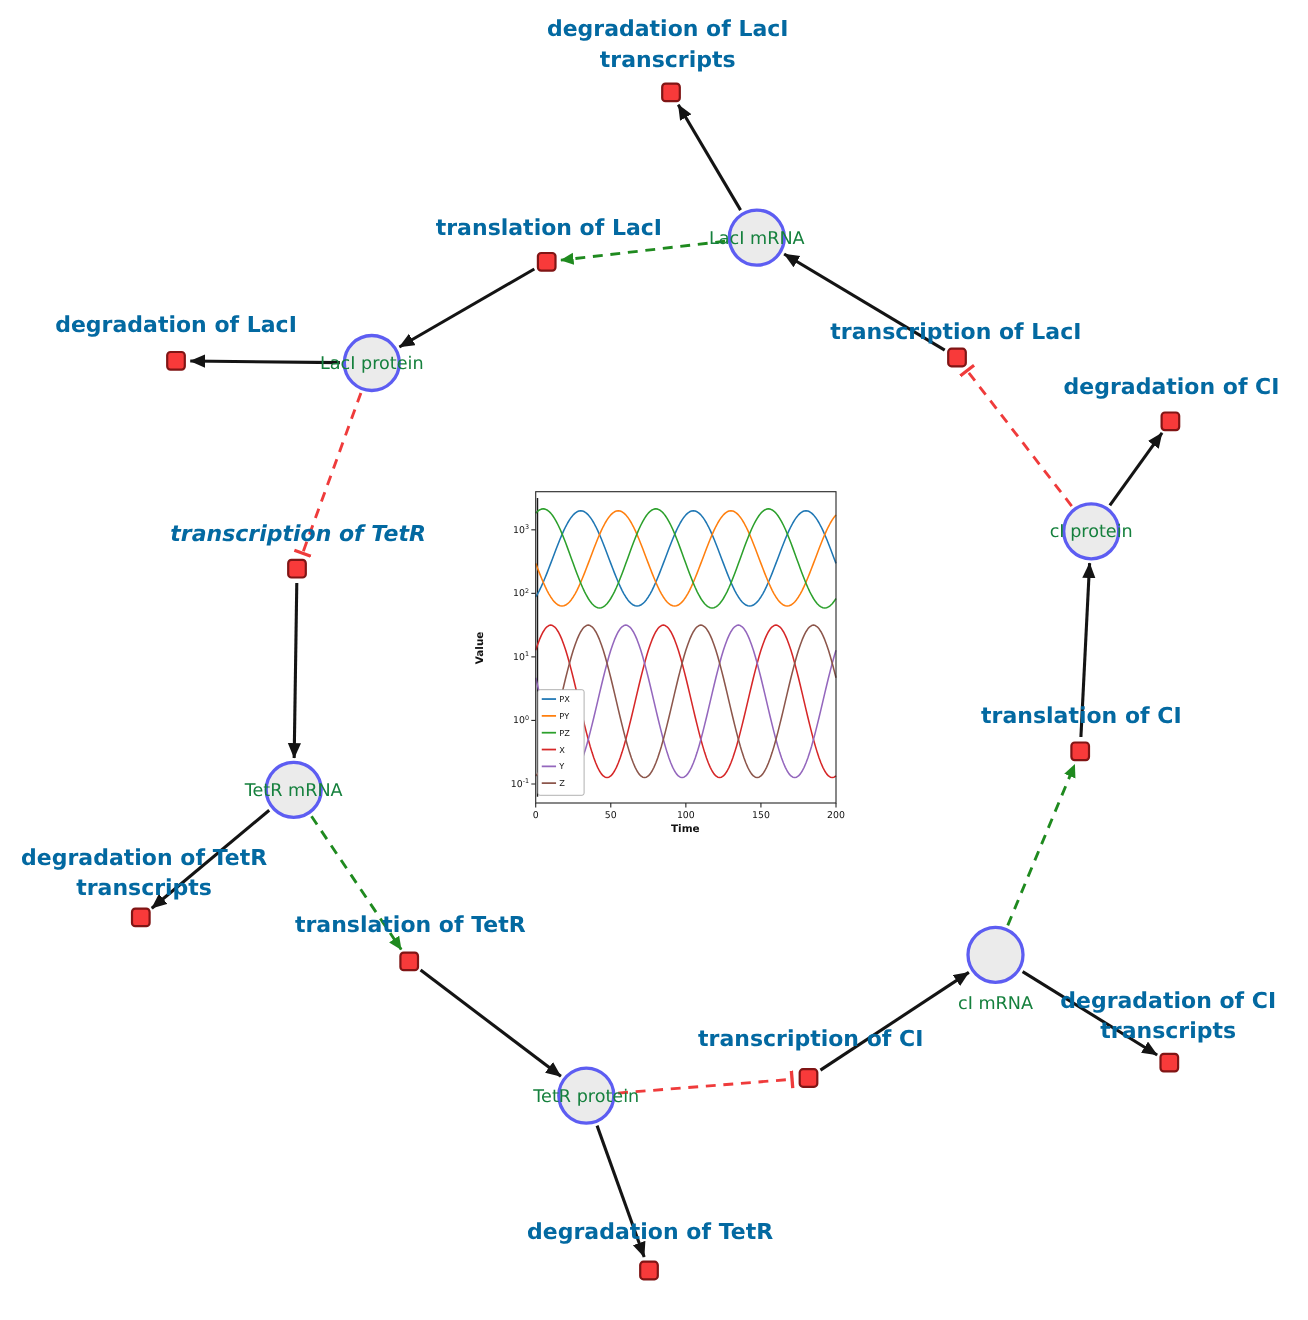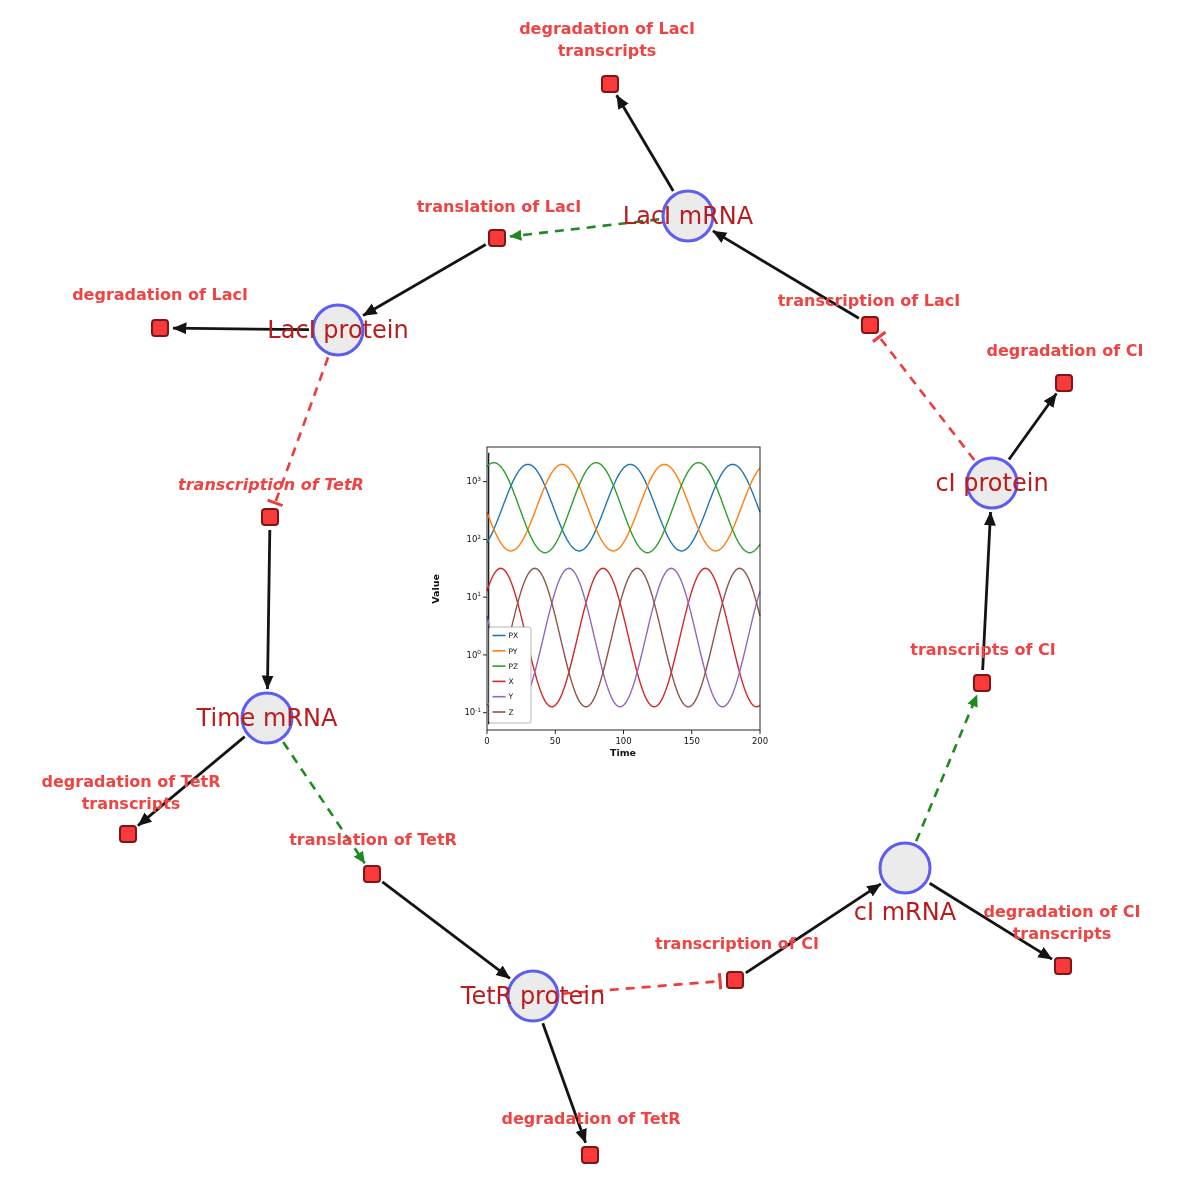--- a/index.html
+++ b/index.html
@@ -6,23 +6,23 @@
   body{font-family:"DejaVu Sans","Liberation Sans",sans-serif;}
   #network{position:relative;width:1189px;height:1200px;overflow:hidden;background:#fff;}
   #edges-svg{position:absolute;left:0;top:0;}
   .species-node{position:absolute;width:53px;height:53px;border-radius:50%;
     background:#ebebeb;border:3px solid #5d5df2;box-sizing:border-box;
     transform:translate(-50%,-50%);}
   .reaction-node{position:absolute;width:18px;height:18px;background:#f83a3a;
     border:2.5px solid #801515;border-radius:4px;box-sizing:border-box;
     transform:translate(-50%,-50%);}
   .species-label{position:absolute;transform:translate(-50%,-50%);
-    color:#b91c1c;font-size:24px;white-space:nowrap;}
+    color:#15803d;font-size:16px;white-space:nowrap;}
   .reaction-label{position:absolute;transform:translate(-50%,-50%);
-    color:#ef4444;font-size:16px;font-weight:bold;text-align:center;
+    color:#0369a1;font-size:20px;font-weight:bold;text-align:center;
     line-height:1.4;white-space:nowrap;}
   
   .tick-label{font-size:8.5px;fill:#111;font-family:"DejaVu Sans",sans-serif;}
   .axis-label{font-size:9.5px;font-weight:bold;fill:#111;font-family:"DejaVu Sans",sans-serif;}
   .legend-label{font-size:7.5px;fill:#111;font-family:"DejaVu Sans",sans-serif;}
 </style>
 </head>
 <body>
 
 <div id="network">
@@ -56,21 +56,21 @@
       <line x1="328.0894511704856" y1="357.25400928116466" x2="275.12614594630054" y2="502.90309864767346" fill="none" stroke="#ef3b3b" stroke-width="2.6" stroke-dasharray="9 7" marker-end="url(#tee-red)"></line>
       <line x1="561.9094543599185" y1="993.7101422289173" x2="720.0468339517663" y2="981.1844091919393" fill="none" stroke="#ef3b3b" stroke-width="2.6" stroke-dasharray="9 7" marker-end="url(#tee-red)"></line>
       <line x1="974.2762929042987" y1="460.04634654819006" x2="879.1674347046732" y2="336.8725793716258" fill="none" stroke="#ef3b3b" stroke-width="2.6" stroke-dasharray="9 7" marker-end="url(#tee-red)"></line>
     </svg>
   <div id="nodes-layer">
       <div class="species-node" style="left: 688px; top: 216px; background: rgb(235, 235, 235); border-color: rgb(93, 93, 242);"></div>
       <div class="species-label" style="left: 688px; top: 216px;">LacI mRNA</div>
       <div class="species-node" style="left: 338px; top: 330px; background: rgb(235, 235, 235); border-color: rgb(93, 93, 242);"></div>
       <div class="species-label" style="left: 338px; top: 330px;">LacI protein</div>
       <div class="species-node" style="left: 267px; top: 718px; background: rgb(235, 235, 235); border-color: rgb(93, 93, 242);"></div>
-      <div class="species-label" style="left: 267px; top: 718px;">Time mRNA</div>
+      <div class="species-label" style="left: 267px; top: 718px;">TetR mRNA</div>
       <div class="species-node" style="left: 533px; top: 996px; background: rgb(235, 235, 235); border-color: rgb(93, 93, 242);"></div>
       <div class="species-label" style="left: 533px; top: 996px;">TetR protein</div>
       <div class="species-node" style="left: 905px; top: 868px; background: rgb(235, 235, 235); border-color: rgb(93, 93, 242);"></div>
       <div class="species-label" style="left: 905px; top: 868px; margin-top: 44px;">cI mRNA</div>
       <div class="species-node" style="left: 992px; top: 483px; background: rgb(235, 235, 235); border-color: rgb(93, 93, 242);"></div>
       <div class="species-label" style="left: 992px; top: 483px;">cI protein</div>
       <div class="reaction-node" style="left: 610px; top: 84px; background: rgb(248, 58, 58); border-color: rgb(128, 21, 21);"></div>
       <div class="reaction-label" style="left: 607px; top: 40px;">
         <div>degradation of LacI</div>
         <div>transcripts</div>
@@ -90,21 +90,21 @@
       <div class="reaction-node" style="left: 1064px; top: 383px; background: rgb(248, 58, 58); border-color: rgb(128, 21, 21);"></div>
       <div class="reaction-label" style="left: 1065px; top: 351px;">
         <div>degradation of CI</div>
       </div>
       <div class="reaction-node" style="left: 270px; top: 517px; background: rgb(248, 58, 58); border-color: rgb(128, 21, 21);"></div>
       <div class="reaction-label" style="left: 271px; top: 485px; font-style: italic;">
         <div>transcription of TetR</div>
       </div>
       <div class="reaction-node" style="left: 982px; top: 683px; background: rgb(248, 58, 58); border-color: rgb(128, 21, 21);"></div>
       <div class="reaction-label" style="left: 983px; top: 650px;">
-        <div>transcripts of CI</div>
+        <div>translation of CI</div>
       </div>
       <div class="reaction-node" style="left: 128px; top: 834px; background: rgb(248, 58, 58); border-color: rgb(128, 21, 21);"></div>
       <div class="reaction-label" style="left: 131px; top: 793px;">
         <div>degradation of TetR</div>
         <div>transcripts</div>
       </div>
       <div class="reaction-node" style="left: 372px; top: 874px; background: rgb(248, 58, 58); border-color: rgb(128, 21, 21);"></div>
       <div class="reaction-label" style="left: 373px; top: 840px;">
         <div>translation of TetR</div>
       </div>

